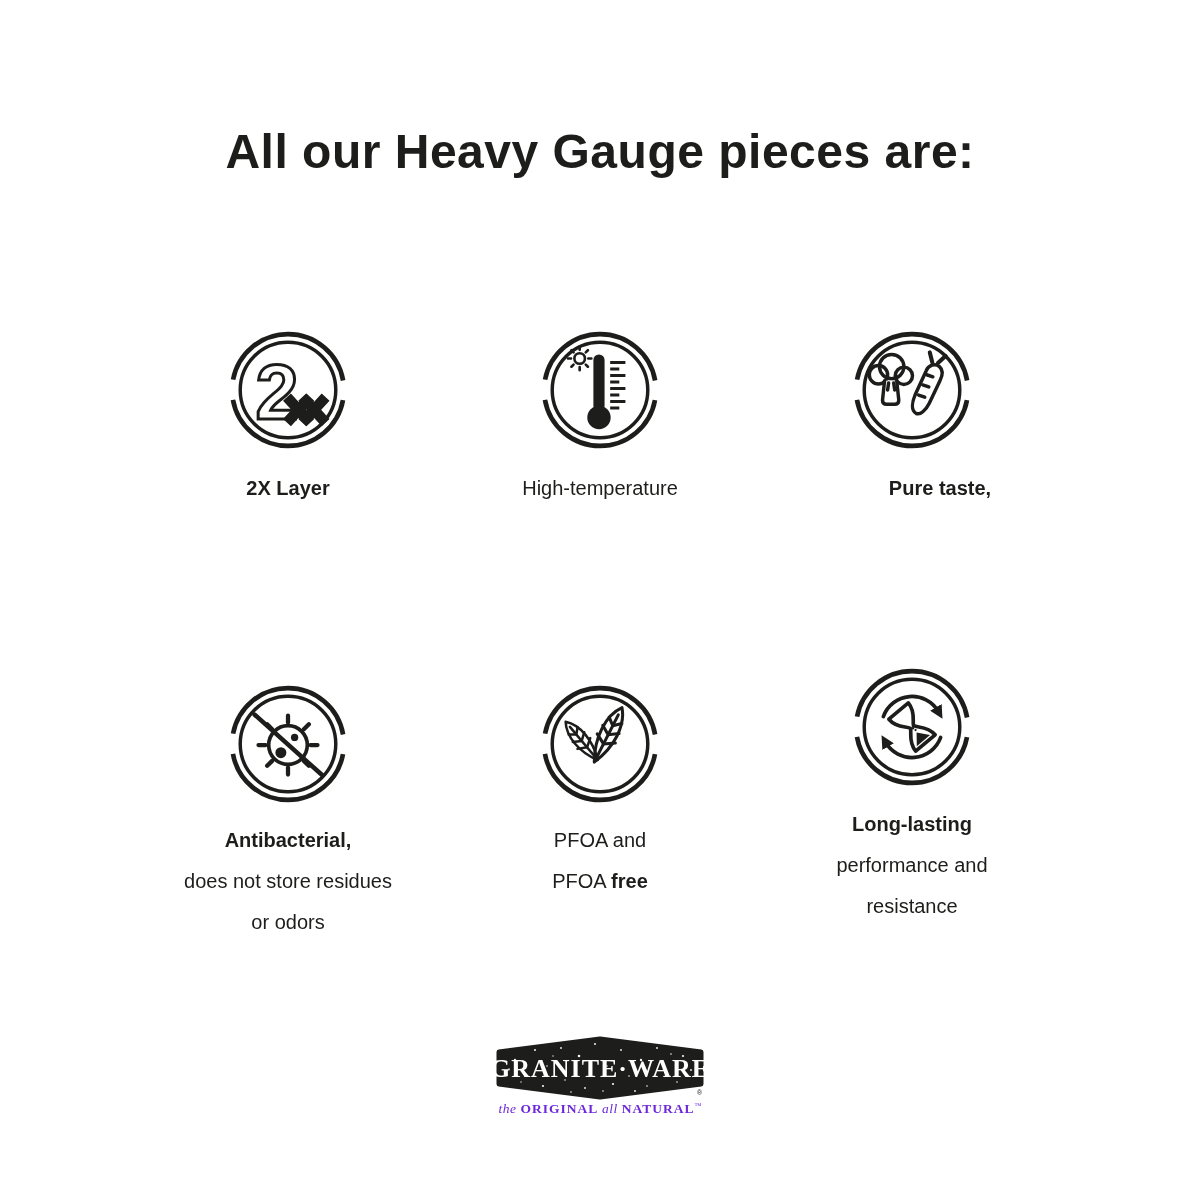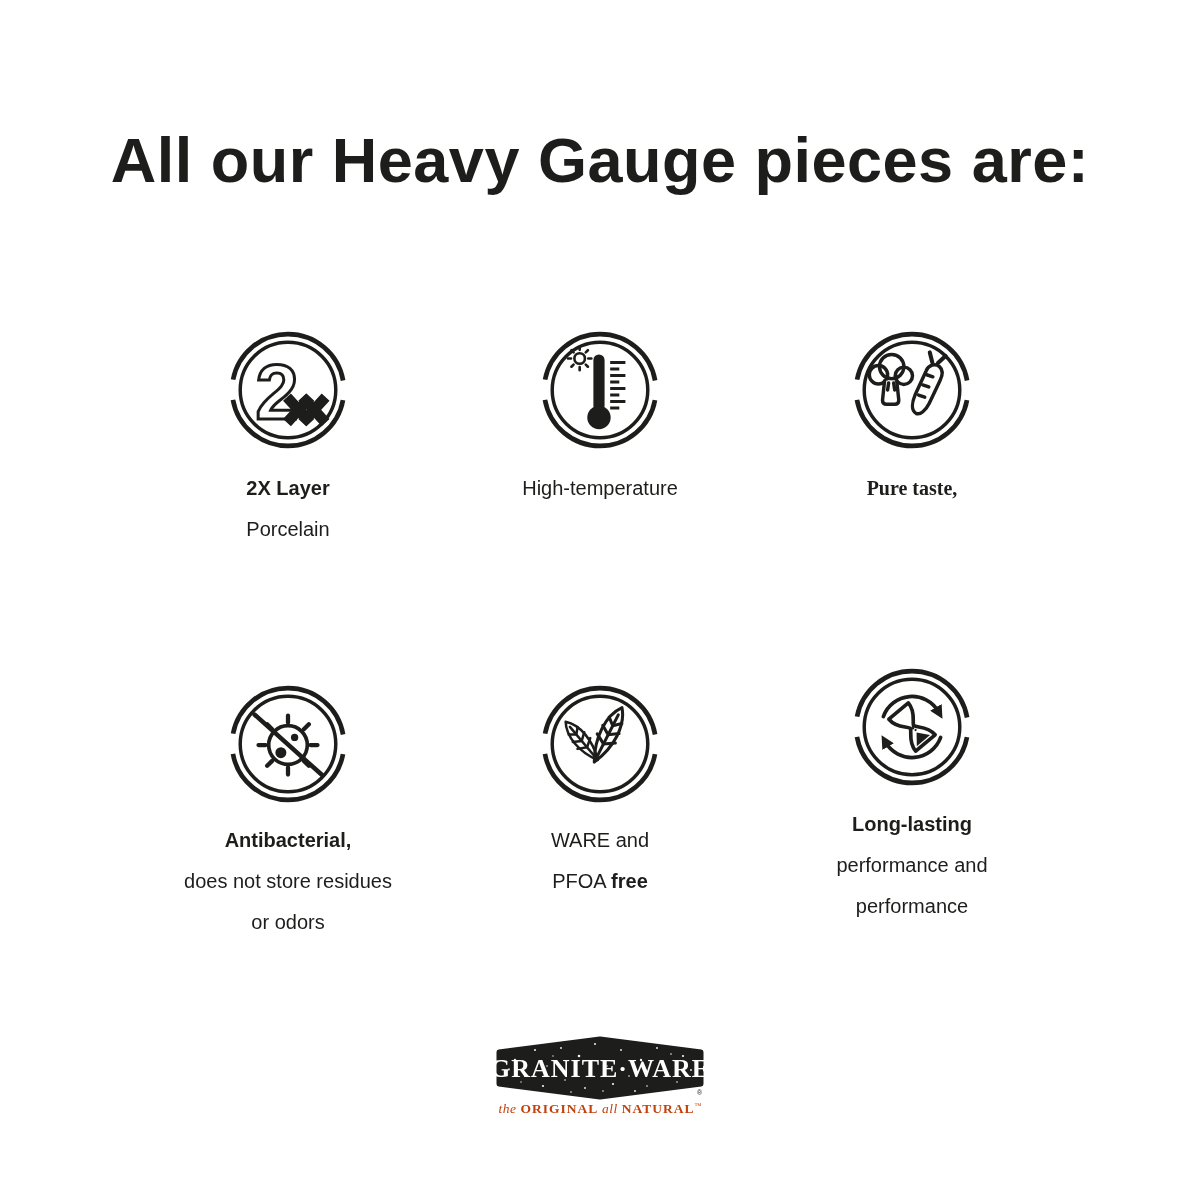--- a/index.html
+++ b/index.html
@@ -4,33 +4,33 @@
 <style>
   html,body{margin:0;padding:0;}
   body{
     width:1200px;height:1200px;position:relative;overflow:hidden;
     background:#ffffff;color:#1d1d1b;
     font-family:"Liberation Sans",sans-serif;
   }
   .abs{position:absolute;}
   .title{
     top:124px;left:0;width:1200px;text-align:center;
-    font-size:63px;font-weight:700;letter-spacing:.5px;
+    font-size:48px;font-weight:700;letter-spacing:.5px;
   }
   .icon{width:122px;height:122px;display:block;}
   .label{
     width:380px;text-align:center;font-size:20px;line-height:41px;
     font-weight:400;
   }
   .b{font-weight:700;}
   .logo-badge{display:block;}
   .tagline{
     top:1101px;left:400px;width:400px;text-align:center;
     font-family:"Liberation Serif",serif;font-size:13.5px;letter-spacing:.5px;
-    color:#c2410c;
+    color:#6d28d9;
   }
   .tagline .it{font-style:italic;font-weight:400;text-transform:lowercase;}
   .tagline .caps{font-weight:700;letter-spacing:1px;}
   .tagline .tm{font-size:7px;vertical-align:super;letter-spacing:0;}
   svg text{font-family:"Liberation Sans",sans-serif;}
 </style>
 </head>
 <body>
 
 <svg width="0" height="0" style="position:absolute" aria-hidden="true">
@@ -57,21 +57,20 @@
     <use href="#ring"></use>
     <text x="28" y="89" font-size="76" font-weight="700" fill="#ffffff" stroke="#1d1d1b" stroke-width="3">2</text>
     <g stroke="#1d1d1b" stroke-width="10.5">
       <path d="M59,67 L82,92 M82,67 L59,92"></path>
       <path d="M74,67 L97,92 M97,67 L74,92"></path>
     </g>
   </svg>
 </div>
 <div class="abs label" style="top:468px;left:98px;">
   <div class="b">2X Layer</div>
-  <div>Porcelain</div>
 </div>
 
 <div class="abs" style="top:329px;left:539px;">
   <svg class="icon" viewBox="0 0 120 120">
     <use href="#ring"></use>
     <g stroke="#1d1d1b" stroke-width="2.6" stroke-linecap="round" fill="none">
       <circle cx="40" cy="29" r="5.2"></circle>
       <path d="M40,20.5 L40,17.5 M40,37.5 L40,40.5 M31.5,29 L28.5,29 M48.5,29 L51.5,29
                M34,23 L31.9,20.9 M46,23 L48.1,20.9 M34,35 L31.9,37.1 M46,35 L48.1,37.1"></path>
     </g>
@@ -96,21 +95,21 @@
       <circle cx="52" cy="46" r="8.5"></circle>
       <path d="M33,51 L31,70 Q31,74 35,74 L43,74 Q47,74 47,70 L45,51" fill="#ffffff"></path>
       <path d="M37,53 L36,60 M42,53 L43,60"></path>
       <path d="M64,83 C59,80 60,72 63,65 L74,41 C76,35.5 83,33.5 87,37 C91,40.5 90,46 87.5,51 L77,73 C73.5,80 68,85 64,83 Z"></path>
       <path d="M66.5,65 L72.5,67 M70.5,55 L76.5,57 M74.5,45 L80.5,47"></path>
       <path d="M80,33 L77.5,23" stroke-width="4"></path>
       <path d="M85.5,33.5 L93,26.5" stroke-width="4"></path>
     </g>
   </svg>
 </div>
-<div class="abs label" style="top:468px;left:722px;font-family:Liberation Serif, serif;">
+<div class="abs label" style="top:468px;left:750px;">
   <div class="b">Pure taste,</div>
 </div>
 
 <div class="abs" style="top:683px;left:227px;">
   <svg class="icon" viewBox="0 0 120 120">
     <use href="#ring"></use>
     <g stroke="#1d1d1b" fill="none" stroke-linecap="round">
       <circle cx="60" cy="61" r="19" stroke-width="3.6"></circle>
       <g stroke-width="4.2">
         <path d="M82,61 L89,61 M75.6,76.6 L80.5,81.5 M60,83 L60,90 M44.4,76.6 L39.5,81.5
@@ -131,21 +130,21 @@
 <div class="abs" style="top:683px;left:539px;">
   <svg class="icon" viewBox="0 0 120 120">
     <use href="#ring"></use>
     <g stroke="#1d1d1b" stroke-width="3" fill="none" stroke-linecap="round" stroke-linejoin="round">
       <use href="#leafshape" transform="translate(42,57) rotate(-40) scale(0.82)"></use>
       <use href="#leafshape" transform="translate(68,51) rotate(27)"></use>
     </g>
   </svg>
 </div>
 <div class="abs label" style="top:820px;left:410px;">
-  <div>WARE and</div>
+  <div>PFOA and</div>
   <div><span>PFOA</span> <span class="b">free</span></div>
 </div>
 
 <div class="abs" style="top:666px;left:851px;">
   <svg class="icon" viewBox="0 0 120 120">
     <use href="#ring"></use>
     <g stroke="#1d1d1b" stroke-width="3.6" fill="none" stroke-linecap="round" stroke-linejoin="round">
       <path d="M31.8,49.7 A30,30 0 0 1 86,45" marker-end="url(#ah)"></path>
       <path d="M88.2,70.3 A30,30 0 0 1 34,75" marker-end="url(#ah)"></path>
     </g>
@@ -153,21 +152,21 @@
       <path d="M-12.5,-20.5 L12.5,-20.5 C12.5,-9 4,-4.5 2,0 C4,4.5 12.5,9 12.5,20.5 L-12.5,20.5 C-12.5,9 -4,4.5 -2,0 C-4,-4.5 -12.5,-9 -12.5,-20.5 Z" fill="none" stroke="#1d1d1b" stroke-width="3.6" stroke-linejoin="round"></path>
       <path d="M0,7 L8.5,17.5 L-8.5,17.5 Z" fill="#1d1d1b"></path>
       <circle cx="0" cy="1.5" r="1.3" fill="#1d1d1b"></circle>
       <circle cx="0.8" cy="4.5" r="1.1" fill="#1d1d1b"></circle>
     </g>
   </svg>
 </div>
 <div class="abs label" style="top:804px;left:722px;">
   <div class="b">Long-lasting</div>
   <div>performance and</div>
-  <div>performance</div>
+  <div>resistance</div>
 </div>
 
 <div class="abs" style="top:1036px;left:495px;">
   <svg class="logo-badge" width="210" height="64" viewBox="0 0 210 64">
     <polygon points="4,16 105,3 206,16 206,48 105,61 4,48" fill="#1d1d1b" stroke="#1d1d1b" stroke-width="5" stroke-linejoin="round"></polygon>
     <g fill="#ffffff" opacity="0.95">
       <circle cx="20" cy="24" r="1.2"></circle>
         <circle cx="30" cy="40" r="0.9"></circle>
         <circle cx="14" cy="33" r="0.8"></circle>
       <circle cx="40" cy="14" r="1"></circle>

